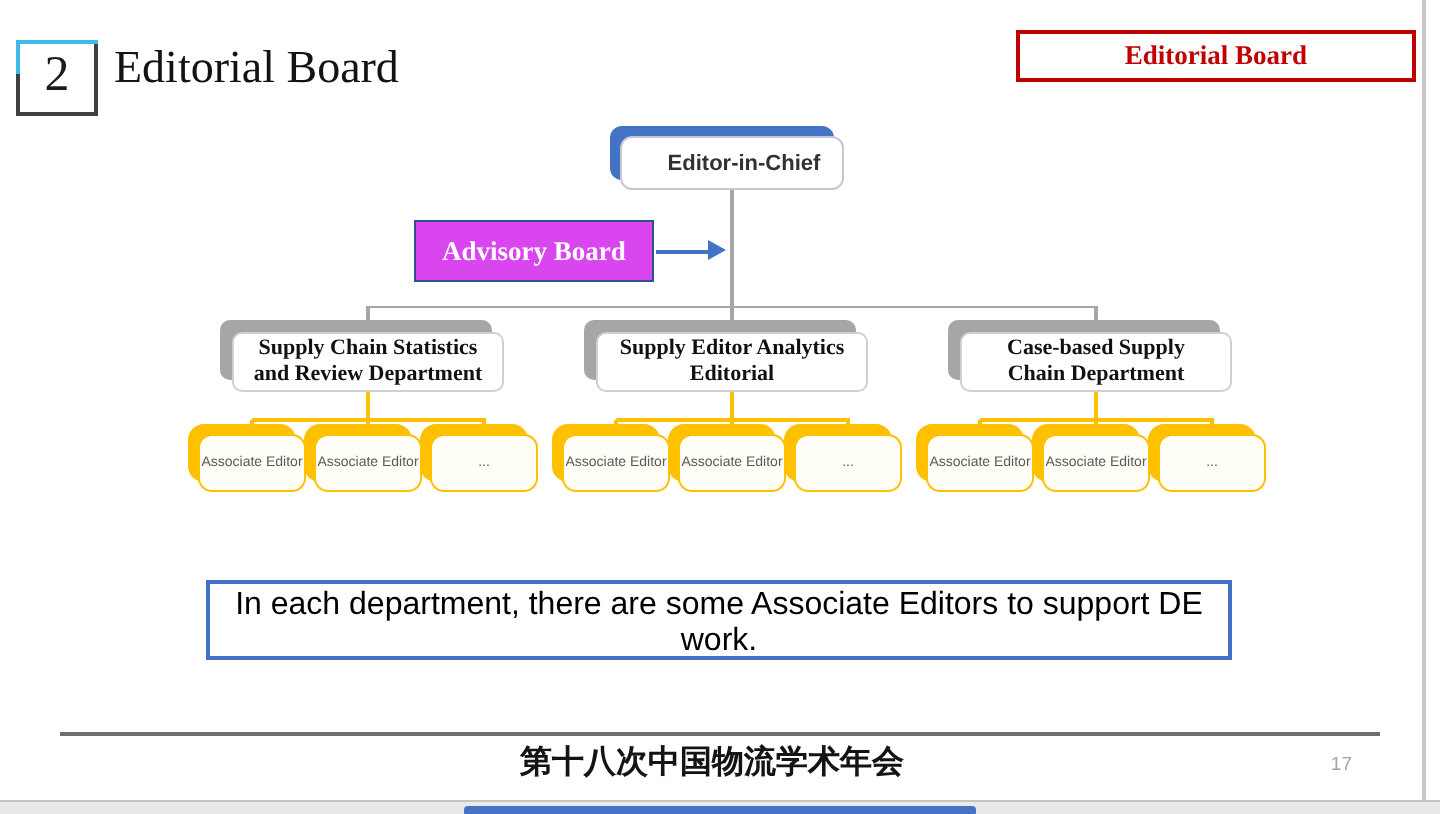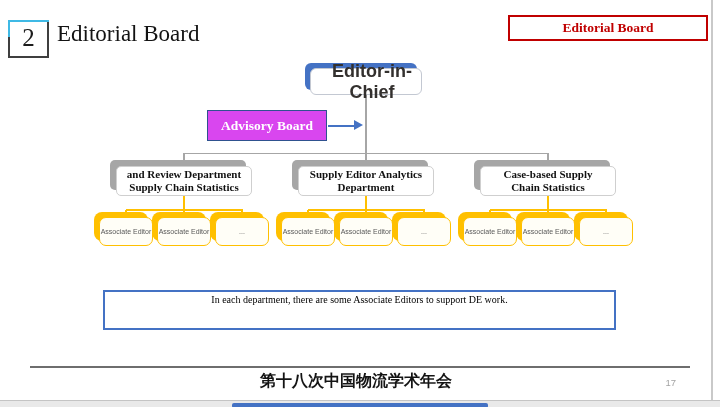--- a/index.html
+++ b/index.html
@@ -28,40 +28,40 @@
           border-left:9px solid #4472C4;}
 
   
   .node{position:absolute;z-index:2;}
   .node .sh{position:absolute;border-radius:6px;z-index:2;}
   .node .face{position:absolute;left:0;top:0;right:0;bottom:0;background:#fff;border-radius:6px;
           display:flex;align-items:center;justify-content:center;text-align:center;z-index:3;}
 
   .n-eic{left:310px;top:68px;width:112px;height:27px;}
   .n-eic .sh{left:-5px;top:-5px;width:112px;height:27px;background:#4472C4;}
-  .n-eic .face{border:1px solid #c3c8d2;font-weight:bold;font-size:18px;color:#33302e;padding-left:12px;}
+  .n-eic .face{border:1px solid #c3c8d2;font-weight:bold;font-size:11px;color:#33302e;padding-left:12px;}
 
   .n-adv{position:absolute;left:207px;top:110px;width:118px;height:29px;background:#d946ef;
           border:1.5px solid #2F528F;z-index:2;display:flex;align-items:center;justify-content:center;
           font-family:"Liberation Serif",serif;font-weight:bold;font-size:13.5px;color:#ffffff;}
 
   .n-dept{width:136px;height:30px;}
   .n-dept .sh{left:-6px;top:-6px;width:136px;height:30px;background:#A6A6A6;border-radius:5px;}
   .n-dept .face{border:1px solid #cfcfcf;border-radius:5px;font-family:"Liberation Serif",serif;
           font-weight:bold;font-size:11px;line-height:1.18;color:#111;}
 
   .n-ae{width:54px;height:29px;}
   .n-ae .sh{left:-5px;top:-5px;width:54px;height:29px;background:#FFC000;border-radius:8px;}
   .n-ae .face{background:#fffef7;border:1.5px solid #FFC000;border-radius:7px;
           font-size:7px;line-height:1.35;color:#595959;}
 
   
   .note{position:absolute;left:103px;top:290px;width:509px;height:34px;border:2px solid #4472C4;
-          text-align:center;padding-top:2px;font-family:Liberation Serif, serif;
-          font-size:10px;color:#000;}
+          text-align:center;padding-top:2px;font-family:Liberation Sans, sans-serif;
+          font-size:16px;color:#000;}
   .footer-line{position:absolute;left:30px;top:366px;width:660px;height:1.5px;background:#6e6e6e;}
   .footer-title{position:absolute;left:0;top:371px;width:712px;text-align:center;
           font-weight:bold;font-size:16px;color:#141414;}
   .pagenum{position:absolute;left:646px;top:377px;width:30px;text-align:right;
           font-size:9.5px;color:#a3a3a3;}
 
   
   .edge-right{position:absolute;left:711px;top:0;width:2px;height:400px;background:#c9c9c9;}
   .bottom-strip{position:absolute;left:0;top:400px;width:720px;height:7px;background:#e9e9e9;
           border-top:1px solid #c4c4c4;}
@@ -111,40 +111,40 @@
     <span class="sh"></span>
     <div class="face">Editor-in-Chief</div>
   </div>
 
   <div class="n-adv">Advisory Board</div>
 
   <div class="node n-dept" style="left:116px;top:166px;">
     <span class="sh"></span>
     <div class="face">
       <div>
+        <div>Supply Chain Statistics</div>
         <div>and Review Department</div>
-        <div>Supply Chain Statistics</div>
       </div>
     </div>
   </div>
   <div class="node n-dept" style="left:298px;top:166px;">
     <span class="sh"></span>
     <div class="face">
       <div>
         <div>Supply Editor Analytics</div>
-        <div>Department</div>
+        <div>Editorial</div>
       </div>
     </div>
   </div>
   <div class="node n-dept" style="left:480px;top:166px;text-decoration:underline;">
     <span class="sh"></span>
     <div class="face">
       <div>
         <div>Case-based Supply</div>
-        <div>Chain Statistics</div>
+        <div>Chain Department</div>
       </div>
     </div>
   </div>
 
   <div class="node n-ae" style="left:99px;top:217px;">
     <span class="sh"></span>
     <div class="face">Associate Editor</div>
   </div>
   <div class="node n-ae" style="left:157px;top:217px;">
     <span class="sh"></span>

